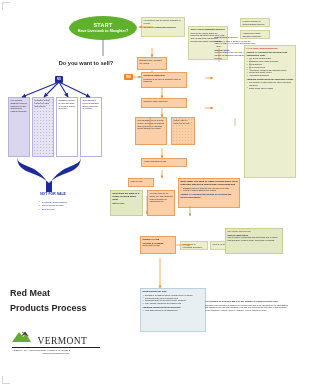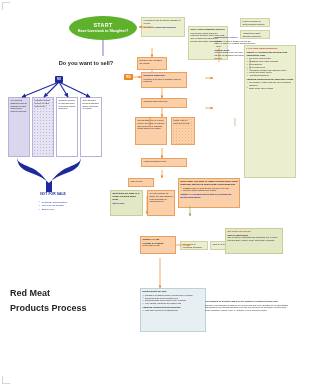--- a/index.html
+++ b/index.html
@@ -173,20 +173,34 @@
       <li>Non-Paying Guests</li>
       <li>Employees</li>
     </ul>
   </div>
 
   <div id="title">
     <div>Red Meat</div>
     <div>Products Process</div>
   </div>
 
+  <div id="logo">
+    <div class="row">
+      <span>
+        <svg width="24" height="11" viewBox="0 0 24 11">
+          <path d="M0,11 L7,1 L11,6 L14,2.5 L19,11 Z" fill="#6aab2f"></path>
+          <path d="M9,5.5 L13,0.6 L17,5.5 L13,3.4 Z" fill="#3c3c3b"></path>
+          <path d="M11,0.4 L11.6,2.2 L10,1.4 Z" fill="#3c3c3b"></path>
+        </svg>
+      </span>
+      <span class="word">VERMONT</span>
+    </div>
+    <div class="tag">AGENCY OF AGRICULTURE, FOOD &amp; MARKETS</div>
+    <div class="url">www.vermontagriculture.com</div>
+  </div>
 
   <div class="box olive" style="left:141px;top:17px;width:44px;height:20px;">
     <div class="t">
       <span>If livestock is sold as custom, slaughter is exempt.</span>
       <span class="sub" style="color:#1c2a9c">No USDA/VT Inspection Required</span>
     </div>
   </div>
 
   <div class="box orange" style="left:137px;top:57px;width:30px;height:13px;">
     <div class="t">Exclusive sale / personal use animal.</div>

